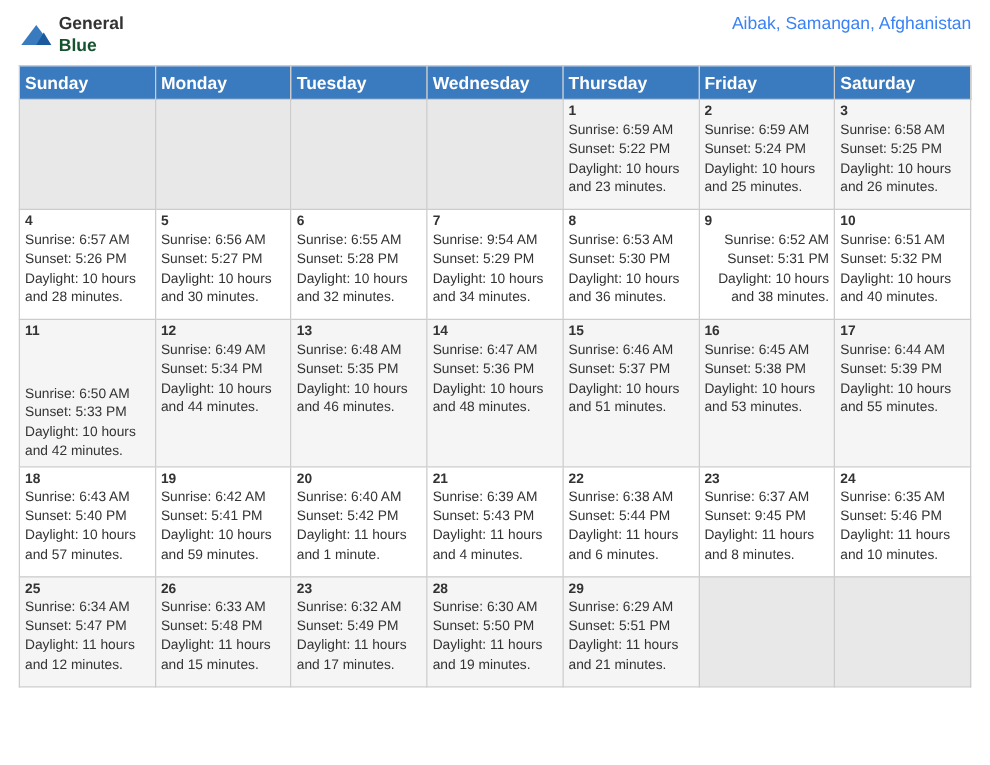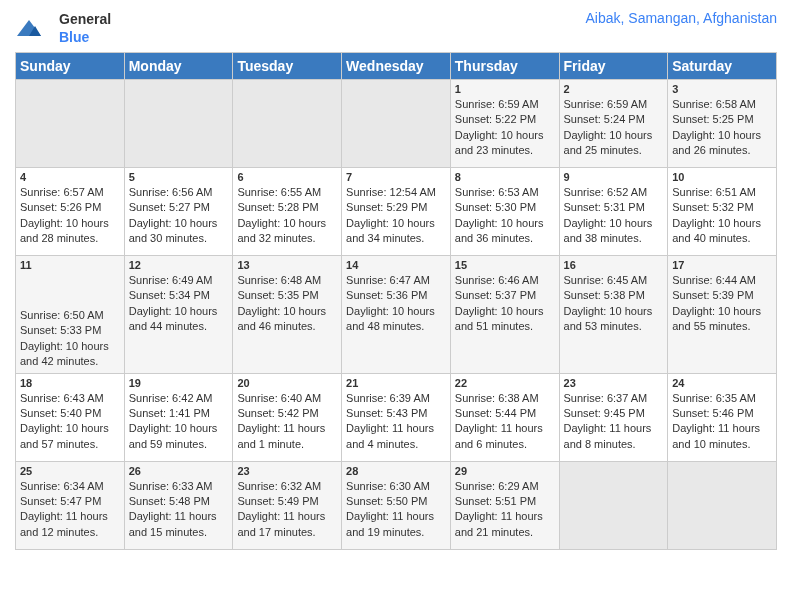--- a/index.html
+++ b/index.html
@@ -16,31 +16,31 @@
     }
     .header-row {
       display: flex;
       justify-content: space-between;
       align-items: flex-start;
       margin-bottom: 6px;
     }
     .logo {
       display: flex;
       align-items: center;
-      gap: 16px;
+      gap: 4px;
     }
     .logo-text-general {
       font-size: 14px;
       font-weight: bold;
       color: #333;
     }
     .logo-text-blue {
       font-size: 14px;
       font-weight: bold;
-      color: #3b82f6;
+      color: #14532d;
     }
     .logo-icon {
       width: 28px;
       height: 20px;
     }
     .title-block {
       text-align: right;
     }
     .month-title {
       font-size: 28px;
@@ -170,35 +170,35 @@
           </td>
           <td>
             <div class="day-number">6</div>
             <div class="day-info" style="white-space: pre-line;">Sunrise: 6:55 AM
 Sunset: 5:28 PM
 Daylight: 10 hours
 and 32 minutes.</div>
           </td>
           <td>
             <div class="day-number">7</div>
-            <div class="day-info" style="white-space: pre-line;">Sunrise: 12:54 AM
+            <div class="day-info" style="white-space: pre-line;">Sunrise: 9:54 AM
 Sunset: 5:29 PM
 Daylight: 10 hours
 and 34 minutes.</div>
           </td>
           <td>
             <div class="day-number">8</div>
             <div class="day-info" style="white-space: pre-line;">Sunrise: 6:53 AM
 Sunset: 5:30 PM
 Daylight: 10 hours
 and 36 minutes.</div>
           </td>
           <td>
             <div class="day-number">9</div>
-            <div class="day-info" style="white-space: pre-line;">Sunrise: 6:52 AM
+            <div class="day-info" style="white-space: pre-line; text-align: right;">Sunrise: 6:52 AM
 Sunset: 5:31 PM
 Daylight: 10 hours
 and 38 minutes.</div>
           </td>
           <td>
             <div class="day-number">10</div>
             <div class="day-info" style="white-space: pre-line;">Sunrise: 6:51 AM
 Sunset: 5:32 PM
 Daylight: 10 hours
 and 40 minutes.</div>
@@ -259,21 +259,21 @@
           <td>
             <div class="day-number">18</div>
             <div class="day-info" style="white-space: pre-line;">Sunrise: 6:43 AM
 Sunset: 5:40 PM
 Daylight: 10 hours
 and 57 minutes.</div>
           </td>
           <td>
             <div class="day-number">19</div>
             <div class="day-info" style="white-space: pre-line;">Sunrise: 6:42 AM
-Sunset: 1:41 PM
+Sunset: 5:41 PM
 Daylight: 10 hours
 and 59 minutes.</div>
           </td>
           <td>
             <div class="day-number">20</div>
             <div class="day-info" style="white-space: pre-line;">Sunrise: 6:40 AM
 Sunset: 5:42 PM
 Daylight: 11 hours
 and 1 minute.</div>
           </td>

